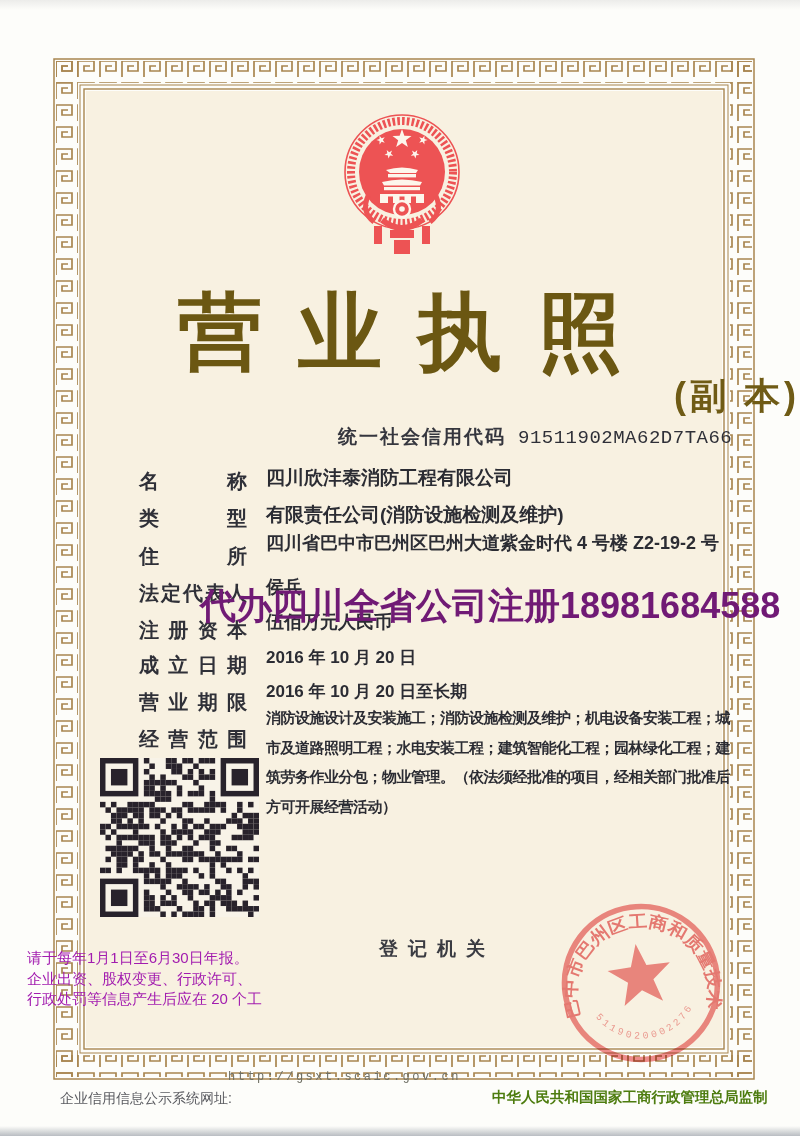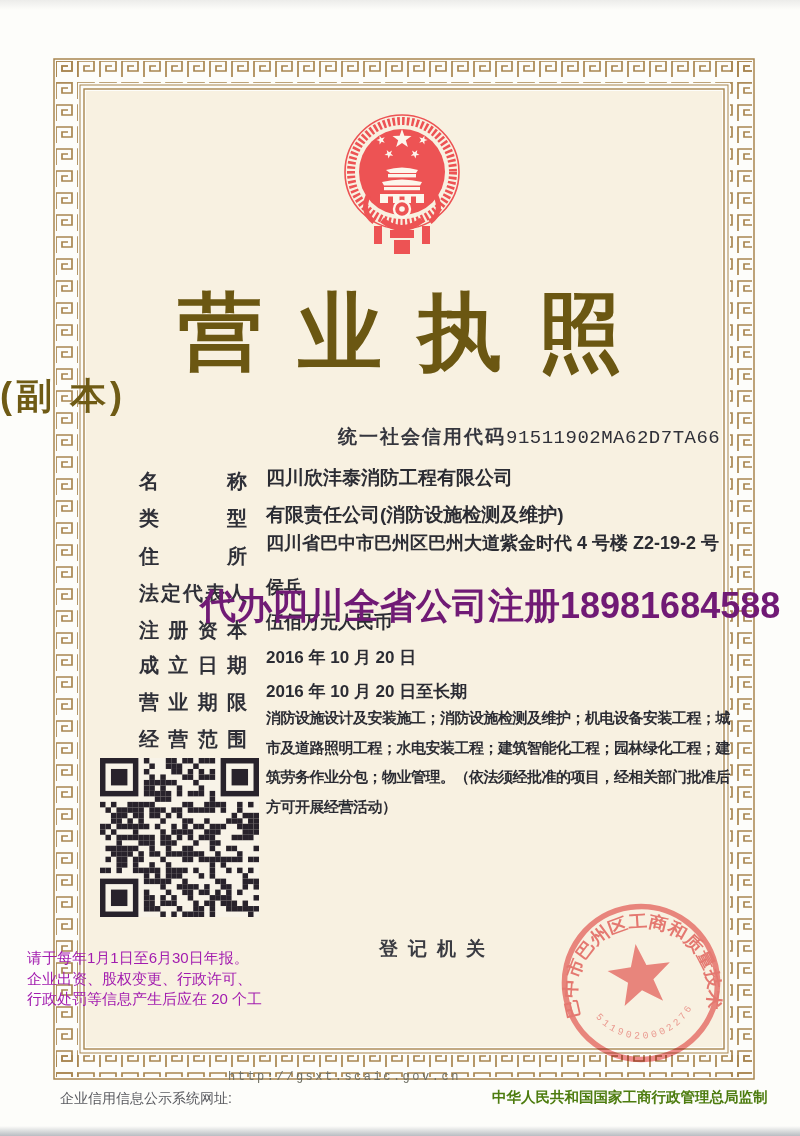--- a/index.html
+++ b/index.html
@@ -17,26 +17,26 @@
 
   .content { z-index:3; }
 
   
   #emblem { left:340px; top:108px; width:124px; height:152px; z-index:3; }
 
   .title { left:0; top:276px; width:800px; text-align:center;
            font-size:84px; font-weight:900; color:#6b5712;
            letter-spacing:36px; padding-left:36px; z-index:3;
            font-family:"DejaVu Sans","Liberation Sans",sans-serif; }
-  .subtitle { left:0; top:372px; width:800px; text-align:left;
+  .subtitle { left:0; top:372px; width:800px; text-align:right;
               font-size:36px; font-weight:700; color:#6f5b15; letter-spacing:4px; z-index:3; }
 
   .credit-line { left:338px; top:424px; z-index:3; white-space:nowrap; }
   .credit-label { font-size:19px; font-weight:700; color:#35363e; letter-spacing:2px; }
-  .credit-code  { font-size:19px; color:#2f3038; letter-spacing:.5px; 
+  .credit-code  { font-size:19px; color:#2f3038; letter-spacing:.5px; margin-left:12px;
                   font-family:"Liberation Mono","DejaVu Sans Mono",monospace; }
 
   .flabel { left:139px; width:108px; font-size:20px; font-weight:600; color:#2f3038;
             text-align:justify; text-align-last:justify; z-index:3; }
   .fvalue { left:266px; font-size:19px; font-weight:600; color:#2b2c33; z-index:3; white-space:nowrap; }
   .fvalue.small { font-size:18px; }
   .fvalue.datev { font-size:17px; font-weight:700;text-align:right; }
   .scope-line { left:266px; width:468px; font-size:15px; font-weight:700; color:#2b2c33;
                 letter-spacing:-0.5px; z-index:3; }
 

